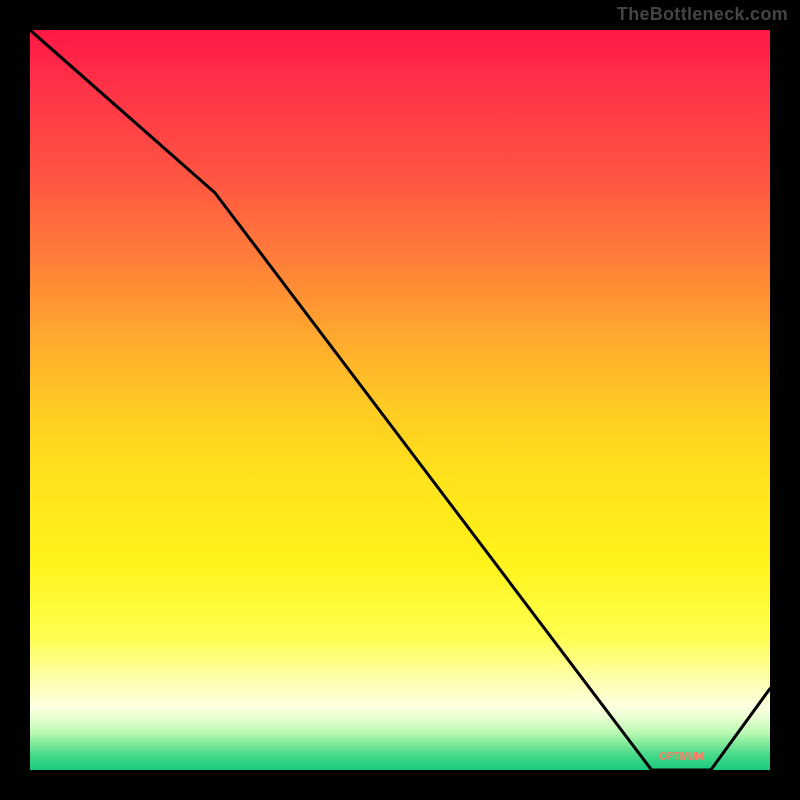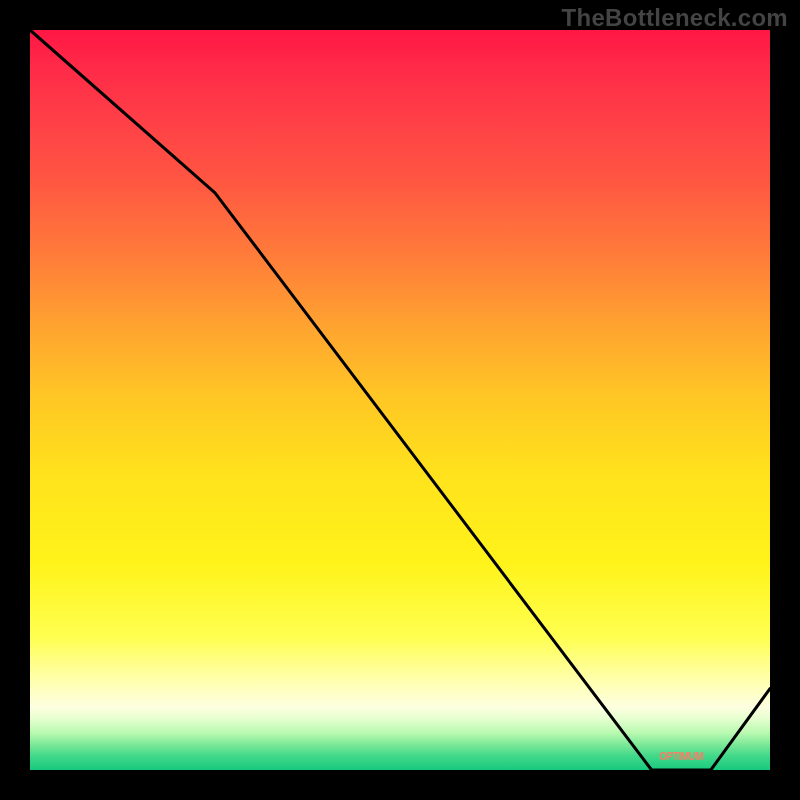--- a/index.html
+++ b/index.html
@@ -14,21 +14,21 @@
   .wrap {
     position: relative;
     width: 800px;
     height: 800px;
   }
   .watermark {
     position: absolute;
     top: 4px;
     right: 12px;
     color: #444444;
-    font-size: 24px;
+    font-size: 18px;
     font-weight: 600;
     letter-spacing: 0.3px;
     user-select: none;
   }
   svg {
     position: absolute;
     left: 0;
     top: 0;
   }
   .axis-label {

